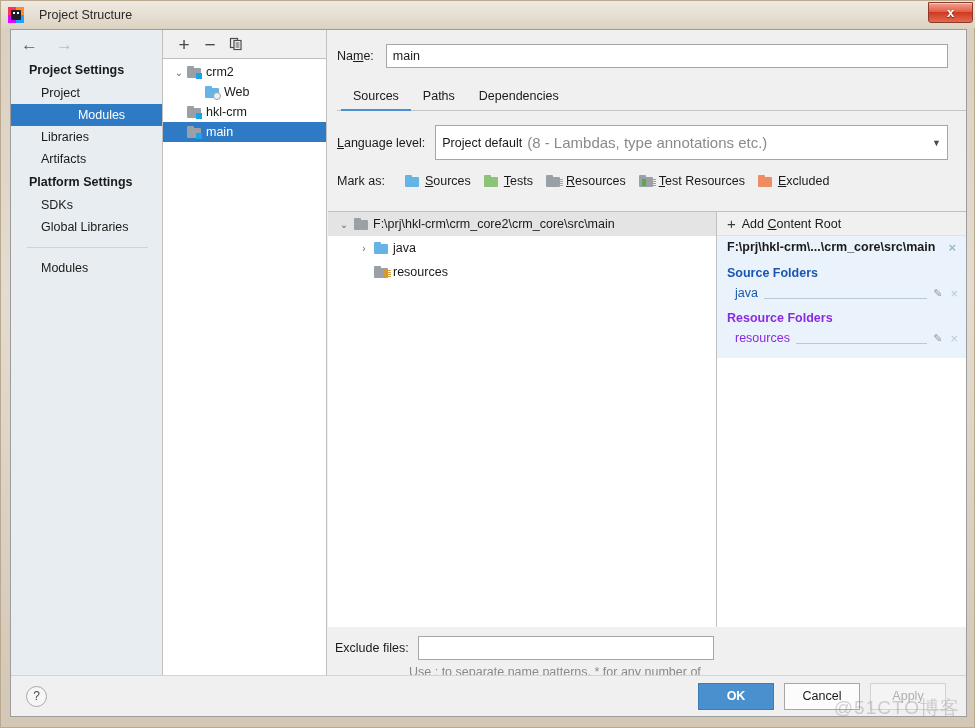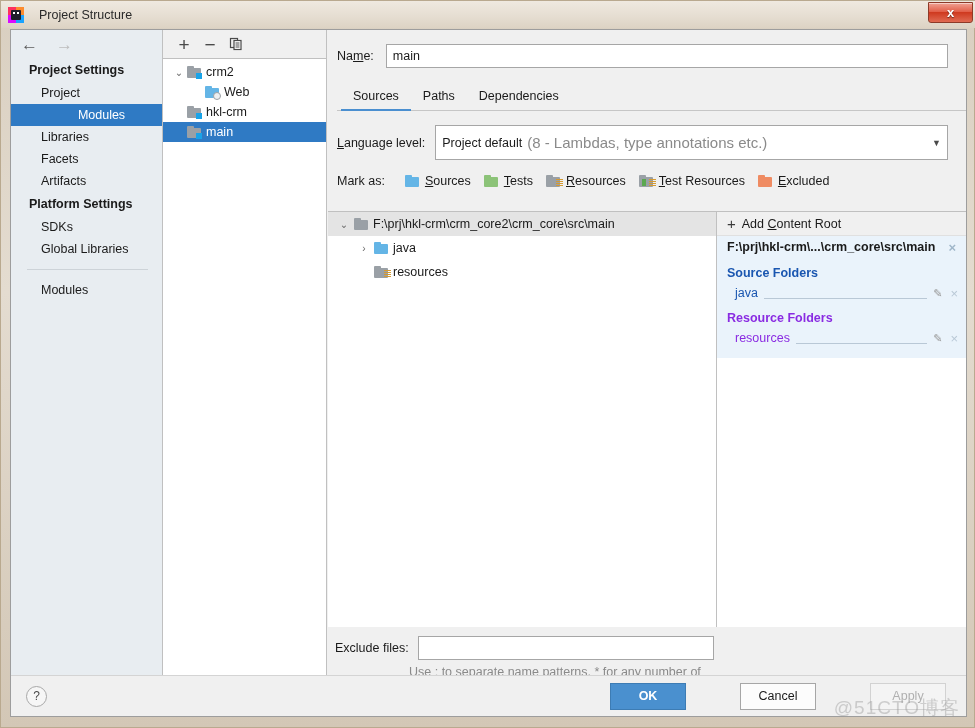--- a/index.html
+++ b/index.html
@@ -245,21 +245,21 @@
   .footer-btn {
     height:27px; min-width:76px; margin-left:10px;
     border:1px solid #a6a6a6; background:#fcfcfc;
     font-size:12.5px; color:#1a1a1a; cursor:pointer;
     display:flex; align-items:center; justify-content:center;
     font-family:"Liberation Sans", sans-serif;
   }
   .footer-btn.primary { background:#4a90cf; border-color:#3d7cb4; color:#ffffff; font-weight:bold; }
   .footer-btn.disabled { color:#b0b0b0; background:#f4f4f4; border-color:#d2d2d2; }
   #footer-spacer { flex:1; }
-  #footer-right { display:flex; align-items:center; margin-right:20px;gap:44px; }
+  #footer-right { display:flex; align-items:center; margin-right:20px; }
 
   #watermark {
     position:absolute; right:14px; bottom:6px;
     font-size:19px; color:rgba(150,150,150,0.42);
     letter-spacing:1px; pointer-events:none;
     font-family:"Liberation Sans", sans-serif;
   }
 </style>
 </head>
 <body>
@@ -285,21 +285,20 @@
     <div id="sidebar">
       <div id="nav-bar">
         <div class="nav-arrow enabled">←</div>
         <div class="nav-arrow disabled">→</div>
       </div>
 
       <div class="side-group">Project Settings</div>
       <div class="side-item">Project</div>
       <div class="side-item selected">Modules</div>
       <div class="side-item">Libraries</div>
-      <div class="side-item">Facets</div>
       <div class="side-item">Artifacts</div>
 
       <div class="side-group">Platform Settings</div>
       <div class="side-item">SDKs</div>
       <div class="side-item">Global Libraries</div>
 
       <div class="side-sep"></div>
       <div class="side-item">Modules</div>
     </div>
 

